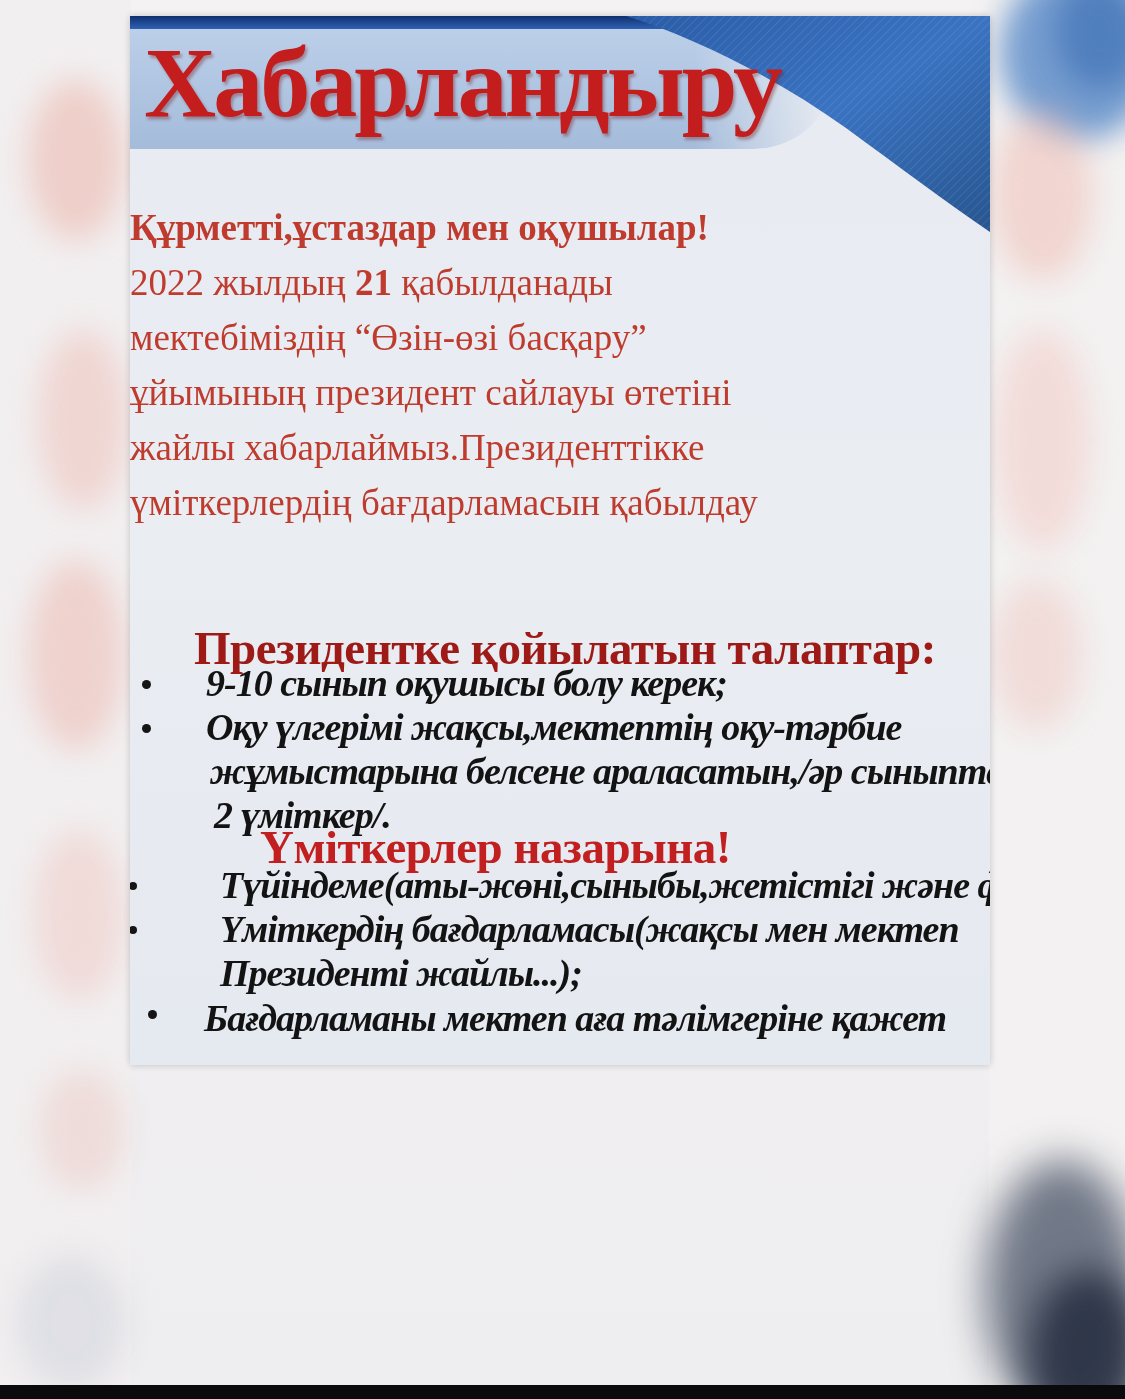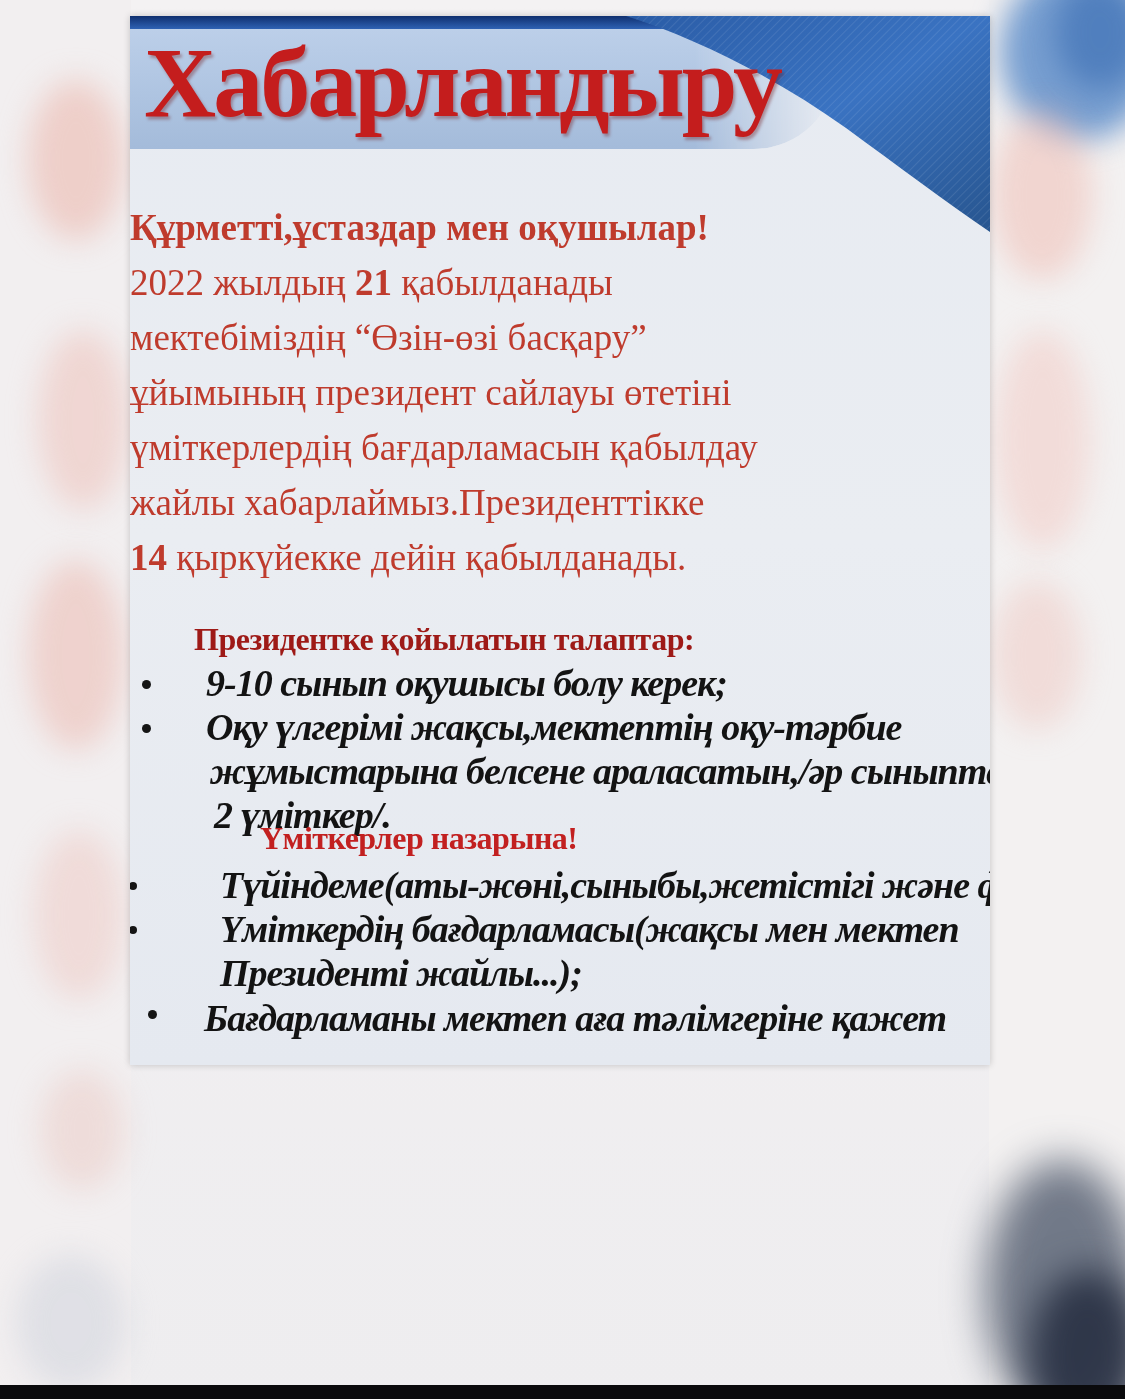--- a/index.html
+++ b/index.html
@@ -47,21 +47,21 @@
     color:#c41d1d;text-shadow:2px 3px 3px rgba(110,15,15,.35);
   }
   
   .intro{position:absolute;left:0;top:184px;width:860px;text-align:left;
     font-size:37px;line-height:55px;color:#bf3b2d;}
   .intro .iline{white-space:nowrap;}
   .intro .b{font-weight:bold;}
   
   .blk{position:absolute;color:#131313;font-weight:bold;font-size:38px;
     line-height:44px;letter-spacing:-1px;white-space:nowrap;}
-  .red-head{position:absolute;font-weight:bold;font-size:32px;letter-spacing:-0.5px;white-space:nowrap;}
+  .red-head{position:absolute;font-weight:bold;font-size:47px;letter-spacing:-0.5px;white-space:nowrap;}
   .req-head{left:64px;top:605px;color:#9e1a17;}
   .att-head{left:130px;top:804px;color:#c22020;}
   .req-i1{left:76px;top:645px;}
   .req-i2{left:76px;top:689px;}
   .req-i2 .l1{margin-left:4px;}
   .req-i2 .l2{margin-left:8px;}
   .att-i1{left:90px;top:847px;}
   .att-i2{left:90px;top:891px;}
   .att-i3{left:74px;top:975px;line-height:54px;}
   .att-i3 .l1{margin-left:4px;}
@@ -118,23 +118,22 @@
       <path d="M 496,0 L 860,0 L 860,216 C 816,186 768,150 716,112 C 646,62 566,22 496,0 Z" fill="url(#hatch)"></path>
     </svg>
 
     <h1 class="poster-title">Хабарландыру</h1>
 
     <div class="intro">
       <div class="iline"><span></span><span class="b">Құрметті,ұстаздар мен оқушылар!</span><span></span></div>
       <div class="iline"><span>2022 жылдың </span><span class="b">21</span><span> қабылданады</span></div>
       <div class="iline"><span>мектебіміздің “Өзін-өзі басқару”</span><span class="b"></span><span></span></div>
       <div class="iline"><span>ұйымының президент сайлауы өтетіні</span><span class="b"></span><span></span></div>
+      <div class="iline"><span>жайлы хабарлаймыз.Президенттікке</span><span class="b"></span><span></span></div>
       <div class="iline"><span>үміткерлердің бағдарламасын қабылдау</span><span class="b"></span><span></span></div>
-      <div class="iline"><span>жайлы хабарлаймыз.Президенттікке</span><span class="b"></span><span></span></div>
-      <div class="iline"><span></span><span class="b">14</span><span> қыркүйекке дейін қабылданады.</span></div>
     </div>
 
     <div class="red-head req-head">Президентке қойылатын талаптар:</div>
 
     <span class="bullet bu1"></span>
     <div class="blk req-i1">
       <span class="bline">9-10 сынып оқушысы болу керек;</span>
     </div>
 
     <span class="bullet bu2"></span>

